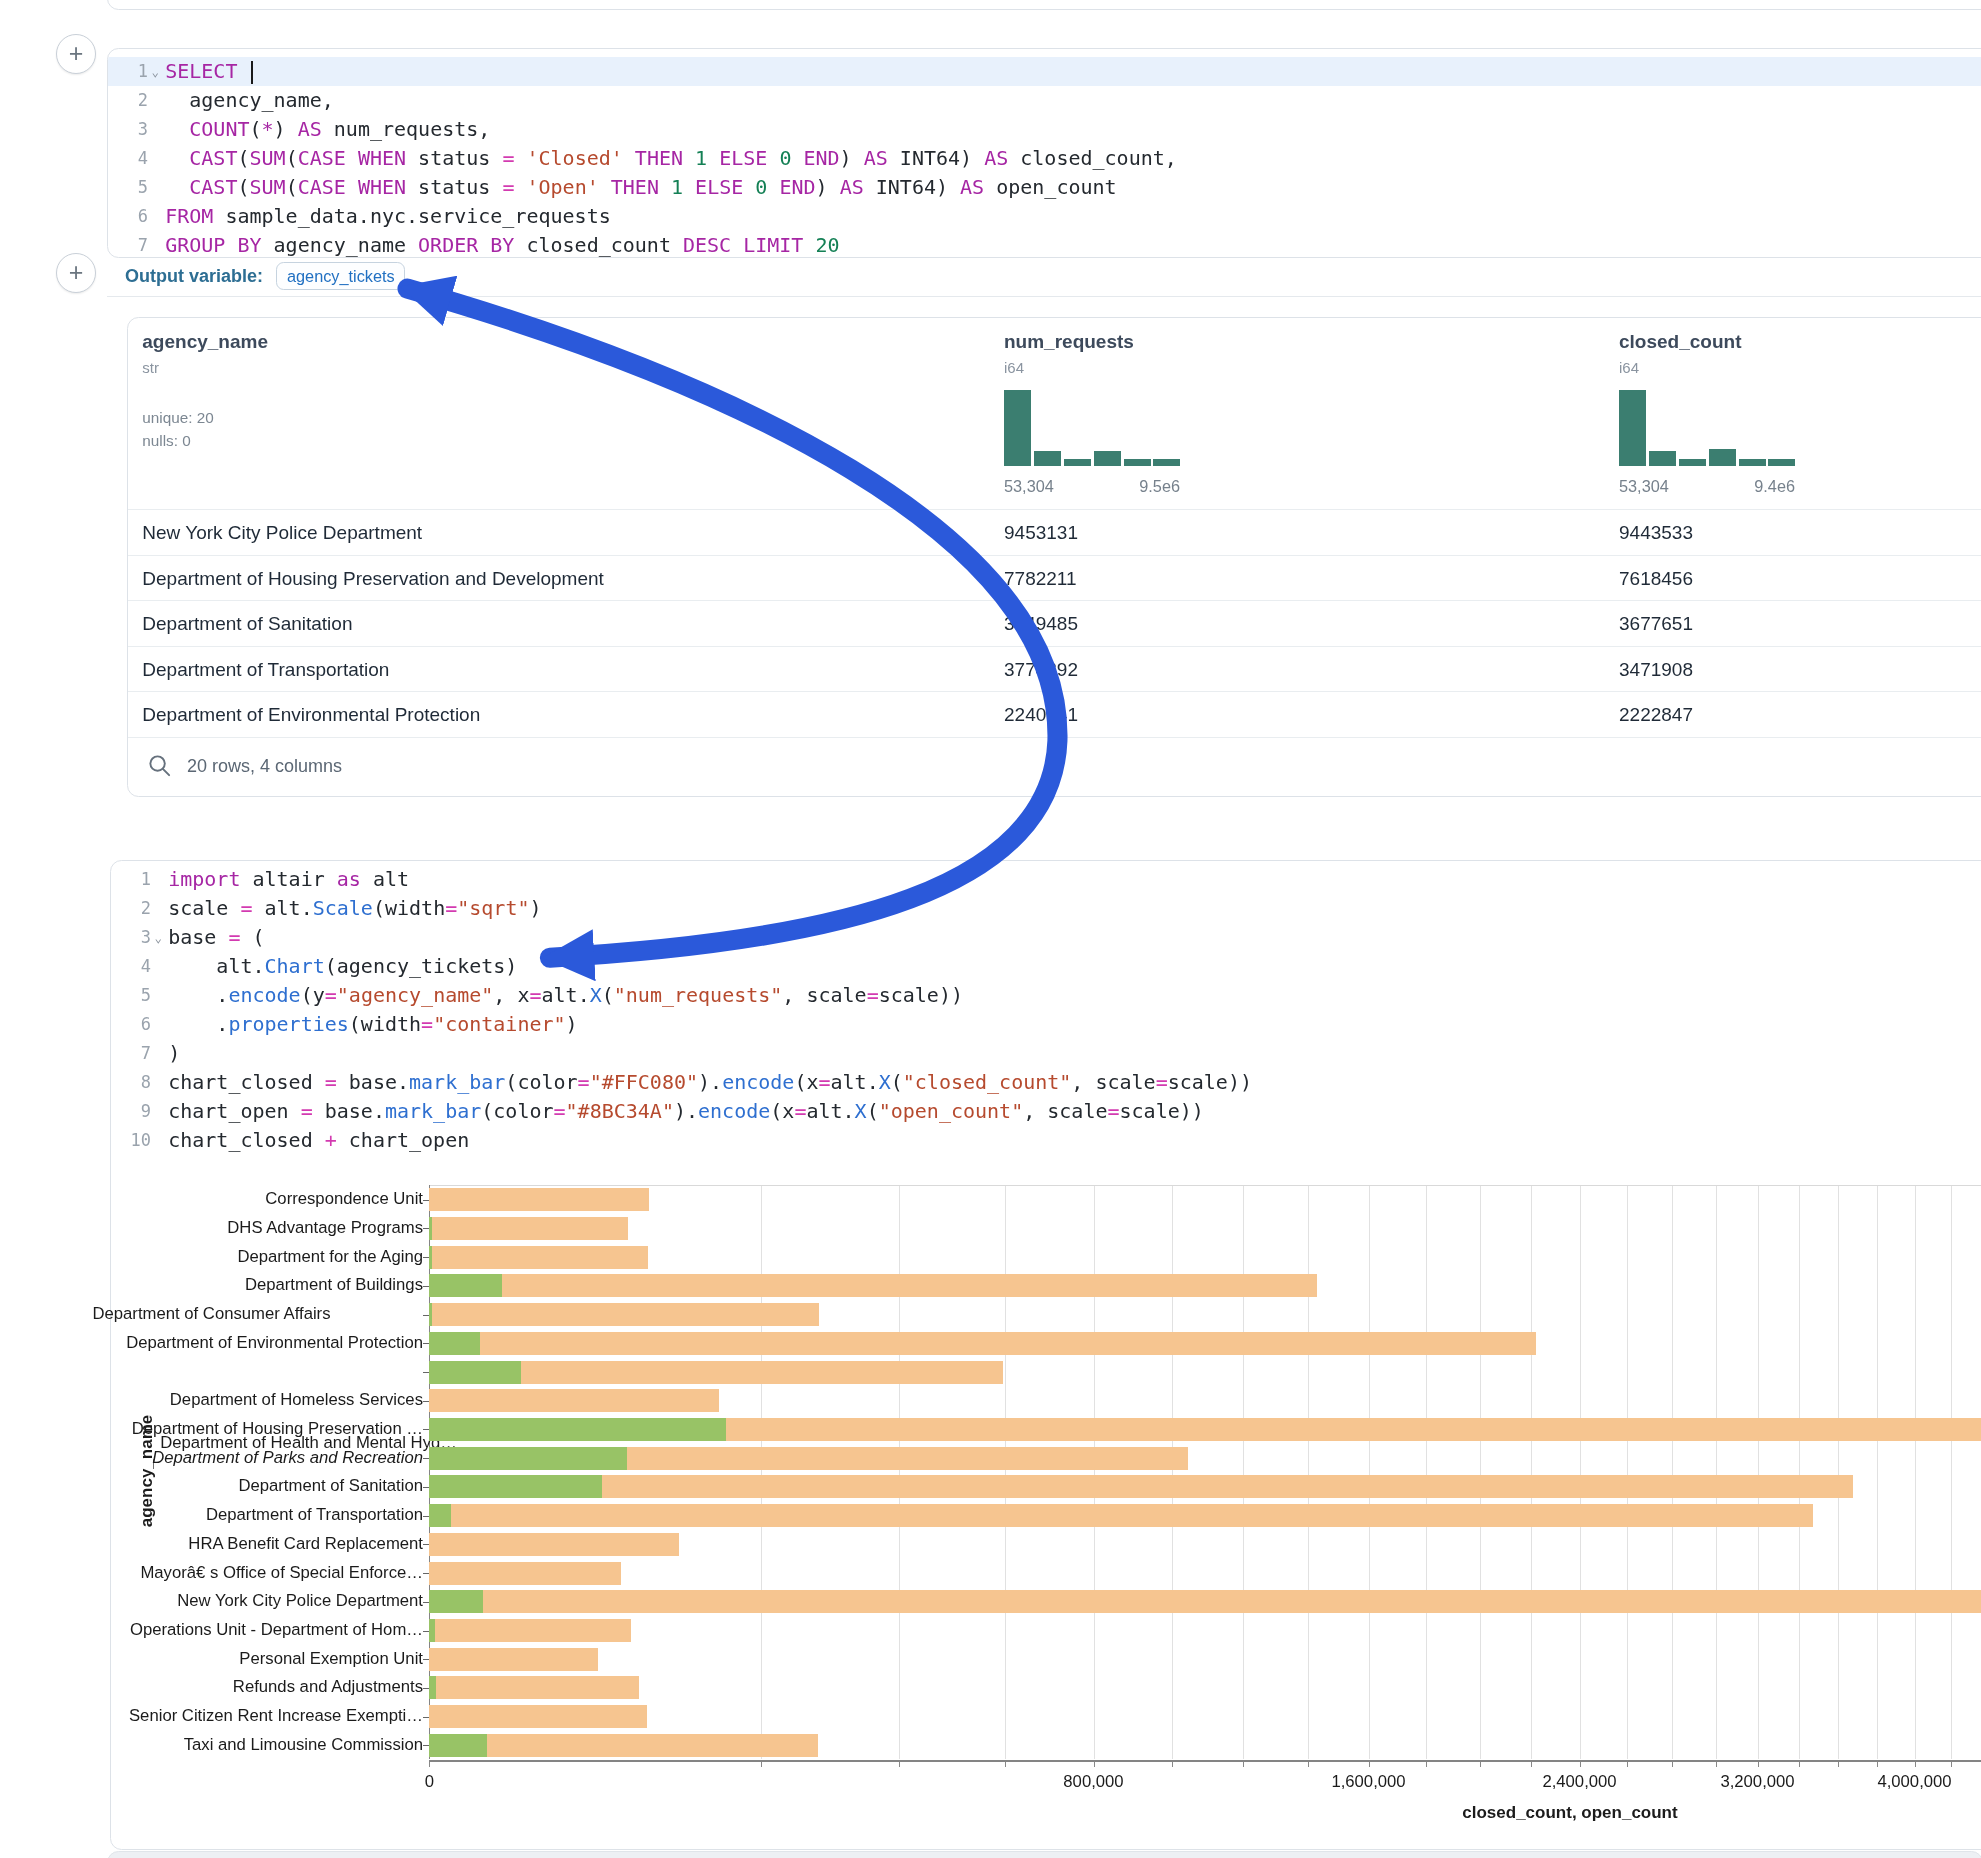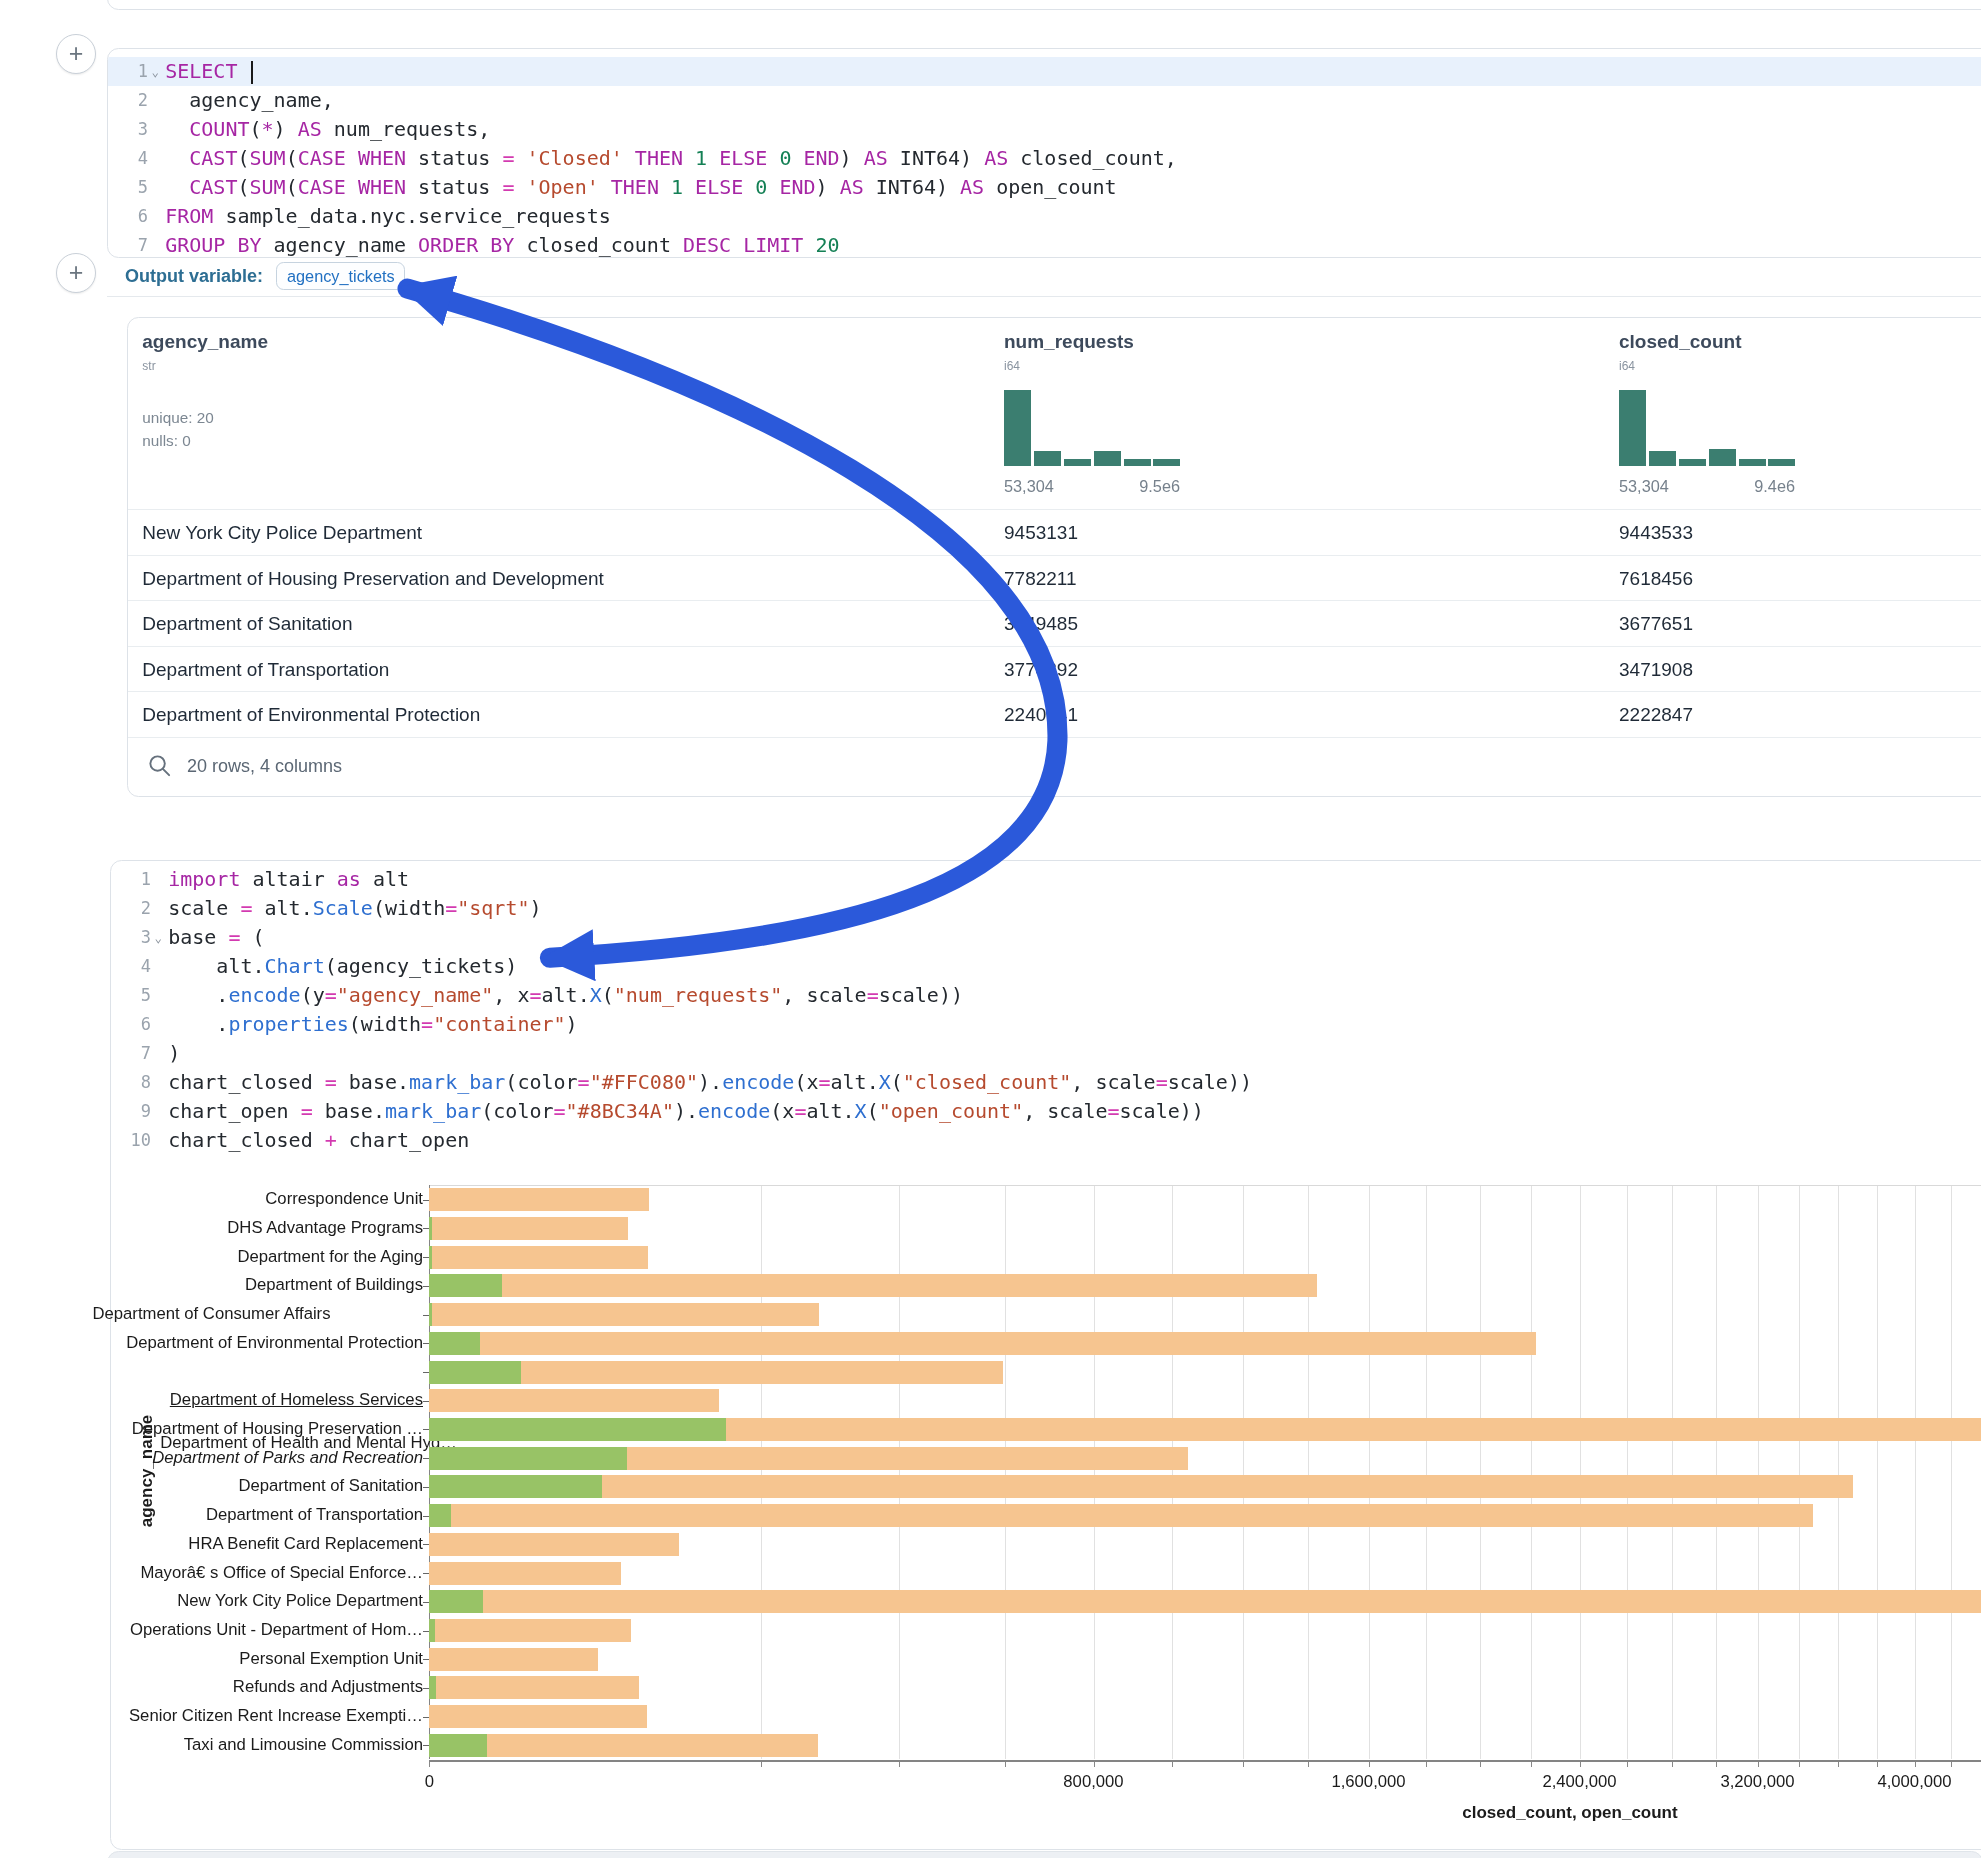--- a/index.html
+++ b/index.html
@@ -16,21 +16,21 @@
   .tok-fn{color:#2E6FD0;}
   .tok-str{color:#B64A2E;}
   .tok-num{color:#148055;}
   .tok-op{color:#D33AB0;}
   .tok-txt,.tok-sp{color:#24292F;}
   .caret{display:inline-block;width:1.9px;height:23px;background:#1a1a1a;vertical-align:middle;margin-left:1.9px;}
   .plusbtn{position:absolute;width:38px;height:38px;border-radius:50%;border:1.4px solid #C9D0D8;
            background:#fff;color:#6B7680;font-size:25px;line-height:36px;text-align:center;
            box-shadow:0 1px 1.9px rgba(0,0,0,.08);}
   .colname{font-weight:bold;font-size:19px;color:#3D4A5C;}
-  .coltype{font-size:12px;color:#8A94A0;margin-top:5.7px;}
+  .coltype{font-size:15px;color:#8A94A0;margin-top:5.7px;}
   .colstat{font-size:15.3px;color:#7C8792;}
   .hist{display:flex;align-items:flex-end;gap:2.9px;height:76px;}
   .hist div{background:#3B7E70;}
   .histlab{display:flex;justify-content:space-between;width:176px;font-size:16.3px;color:#76818C;margin-top:5.7px;}
   .trow{position:absolute;left:0;width:2103px;height:46px;border-top:1.4px solid #E9EDF0;}
   .trow span{position:absolute;top:11.5px;font-size:19px;color:#1F2A37;white-space:nowrap;}
   .gridline{position:absolute;width:1px;background:#E1E1E1;}
   .ylab{position:absolute;left:0;width:423px;text-align:right;font-size:16.7px;color:#1B1B1B;white-space:nowrap;}
   .ydash{position:absolute;width:6.7px;height:1.4px;background:#666;}
   .bar{position:absolute;height:23px;}
@@ -228,21 +228,21 @@
       <div class="bar" style="left: 429px; top: 1303px; width: 390px; background: rgb(246, 197, 144);"></div>
       <div class="bar" style="left: 429px; top: 1303px; width: 3.3px; background: rgb(152, 195, 102);"></div>
       <div class="ylab" style="top: 1333px;">Department of Environmental Protection</div>
       <div class="ydash" style="left: 423px; top: 1343px;"></div>
       <div class="bar" style="left: 429px; top: 1332px; width: 1107px; background: rgb(246, 197, 144);"></div>
       <div class="bar" style="left: 429px; top: 1332px; width: 51px; background: rgb(152, 195, 102);"></div>
       <div class="ylab" style="top: 1433px; padding-left: 34px;">Department of Health and Mental Hyg…</div>
       <div class="ydash" style="left: 423px; top: 1372px;"></div>
       <div class="bar" style="left: 429px; top: 1361px; width: 574px; background: rgb(246, 197, 144);"></div>
       <div class="bar" style="left: 429px; top: 1361px; width: 92px; background: rgb(152, 195, 102);"></div>
-      <div class="ylab" style="top: 1390px; text-decoration: underline;">Department of Homeless Services</div>
+      <div class="ylab" style="top: 1390px;">Department of Homeless Services</div>
       <div class="ydash" style="left: 423px; top: 1401px;"></div>
       <div class="bar" style="left: 429px; top: 1389px; width: 290px; background: rgb(246, 197, 144);"></div>
       <div class="ylab" style="top: 1419px;">Department of Housing Preservation …</div>
       <div class="ydash" style="left: 423px; top: 1429px;"></div>
       <div class="bar" style="left: 429px; top: 1418px; width: 1552px; background: rgb(246, 197, 144);"></div>
       <div class="bar" style="left: 429px; top: 1418px; width: 297px; background: rgb(152, 195, 102);"></div>
       <div class="ylab" style="top: 1448px; font-style: italic;">Department of Parks and Recreation</div>
       <div class="ydash" style="left: 423px; top: 1458px;"></div>
       <div class="bar" style="left: 429px; top: 1447px; width: 759px; background: rgb(246, 197, 144);"></div>
       <div class="bar" style="left: 429px; top: 1447px; width: 198px; background: rgb(152, 195, 102);"></div>

